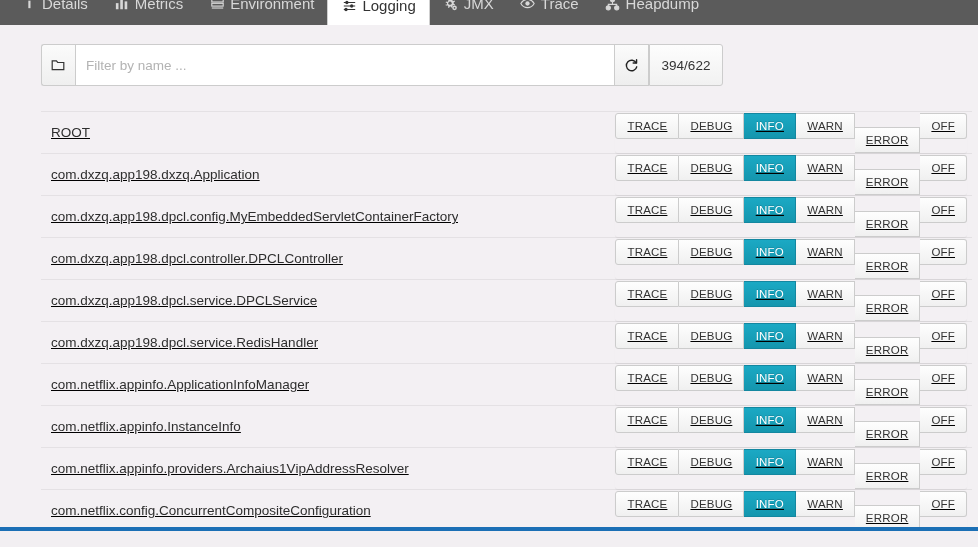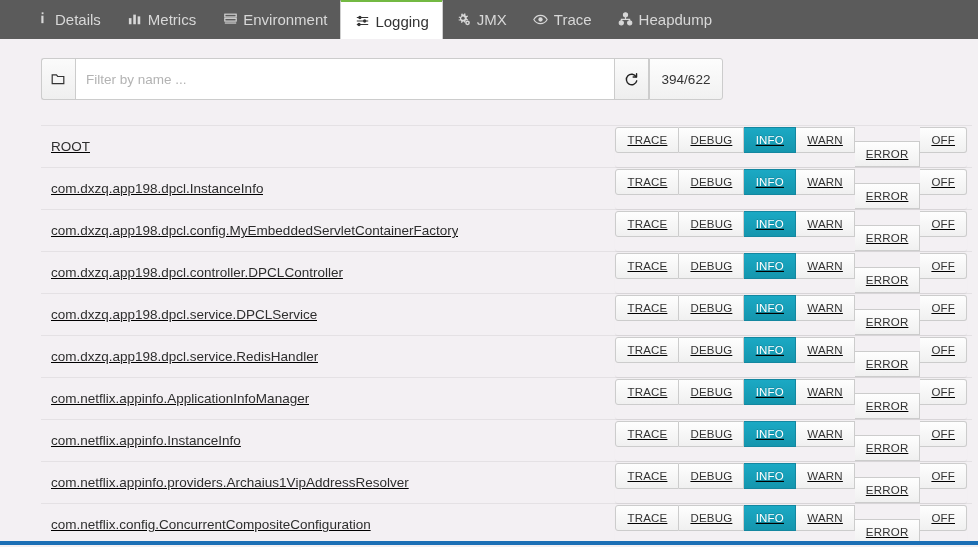--- a/index.html
+++ b/index.html
@@ -11,26 +11,26 @@
     height: 547px;
     overflow: hidden;
     background: #f2eff2;
     font-family: "Liberation Sans", sans-serif;
     -webkit-font-smoothing: antialiased;
   }
 
   
   .tabbar {
     position: relative;
-    height: 39px;
+    height: 25px;
     background: #5b5b5b;
     display: flex;
-    align-items: center;
-    box-sizing: border-box;
-    padding-left: 21px;
+    align-items: flex-end;
+    box-sizing: border-box;
+    padding-left: 8px;
     border-bottom: 1px solid #5b5b5b;
   }
   .tab {
     position: relative;
     height: 41px;
     display: flex;
     align-items: center;
     gap: 5px;
     padding: 0 13px;
     color: #d8d8d8;
@@ -316,21 +316,21 @@
         <div class="btn-group">
           <div class="lvl w-trace">TRACE</div>
           <div class="lvl w-debug">DEBUG</div>
           <div class="lvl w-info active">INFO</div>
           <div class="lvl w-warn">WARN</div>
           <div class="lvl w-error">ERROR</div>
           <div class="lvl w-off">OFF</div>
         </div>
       </div>
       <div class="row">
-        <div class="name">com.dxzq.app198.dpcl.InstanceInfo</div>
+        <div class="name">com.dxzq.app198.dxzq.Application</div>
         <div class="btn-group">
           <div class="lvl w-trace">TRACE</div>
           <div class="lvl w-debug">DEBUG</div>
           <div class="lvl w-info active">INFO</div>
           <div class="lvl w-warn">WARN</div>
           <div class="lvl w-error">ERROR</div>
           <div class="lvl w-off">OFF</div>
         </div>
       </div>
       <div class="row">

